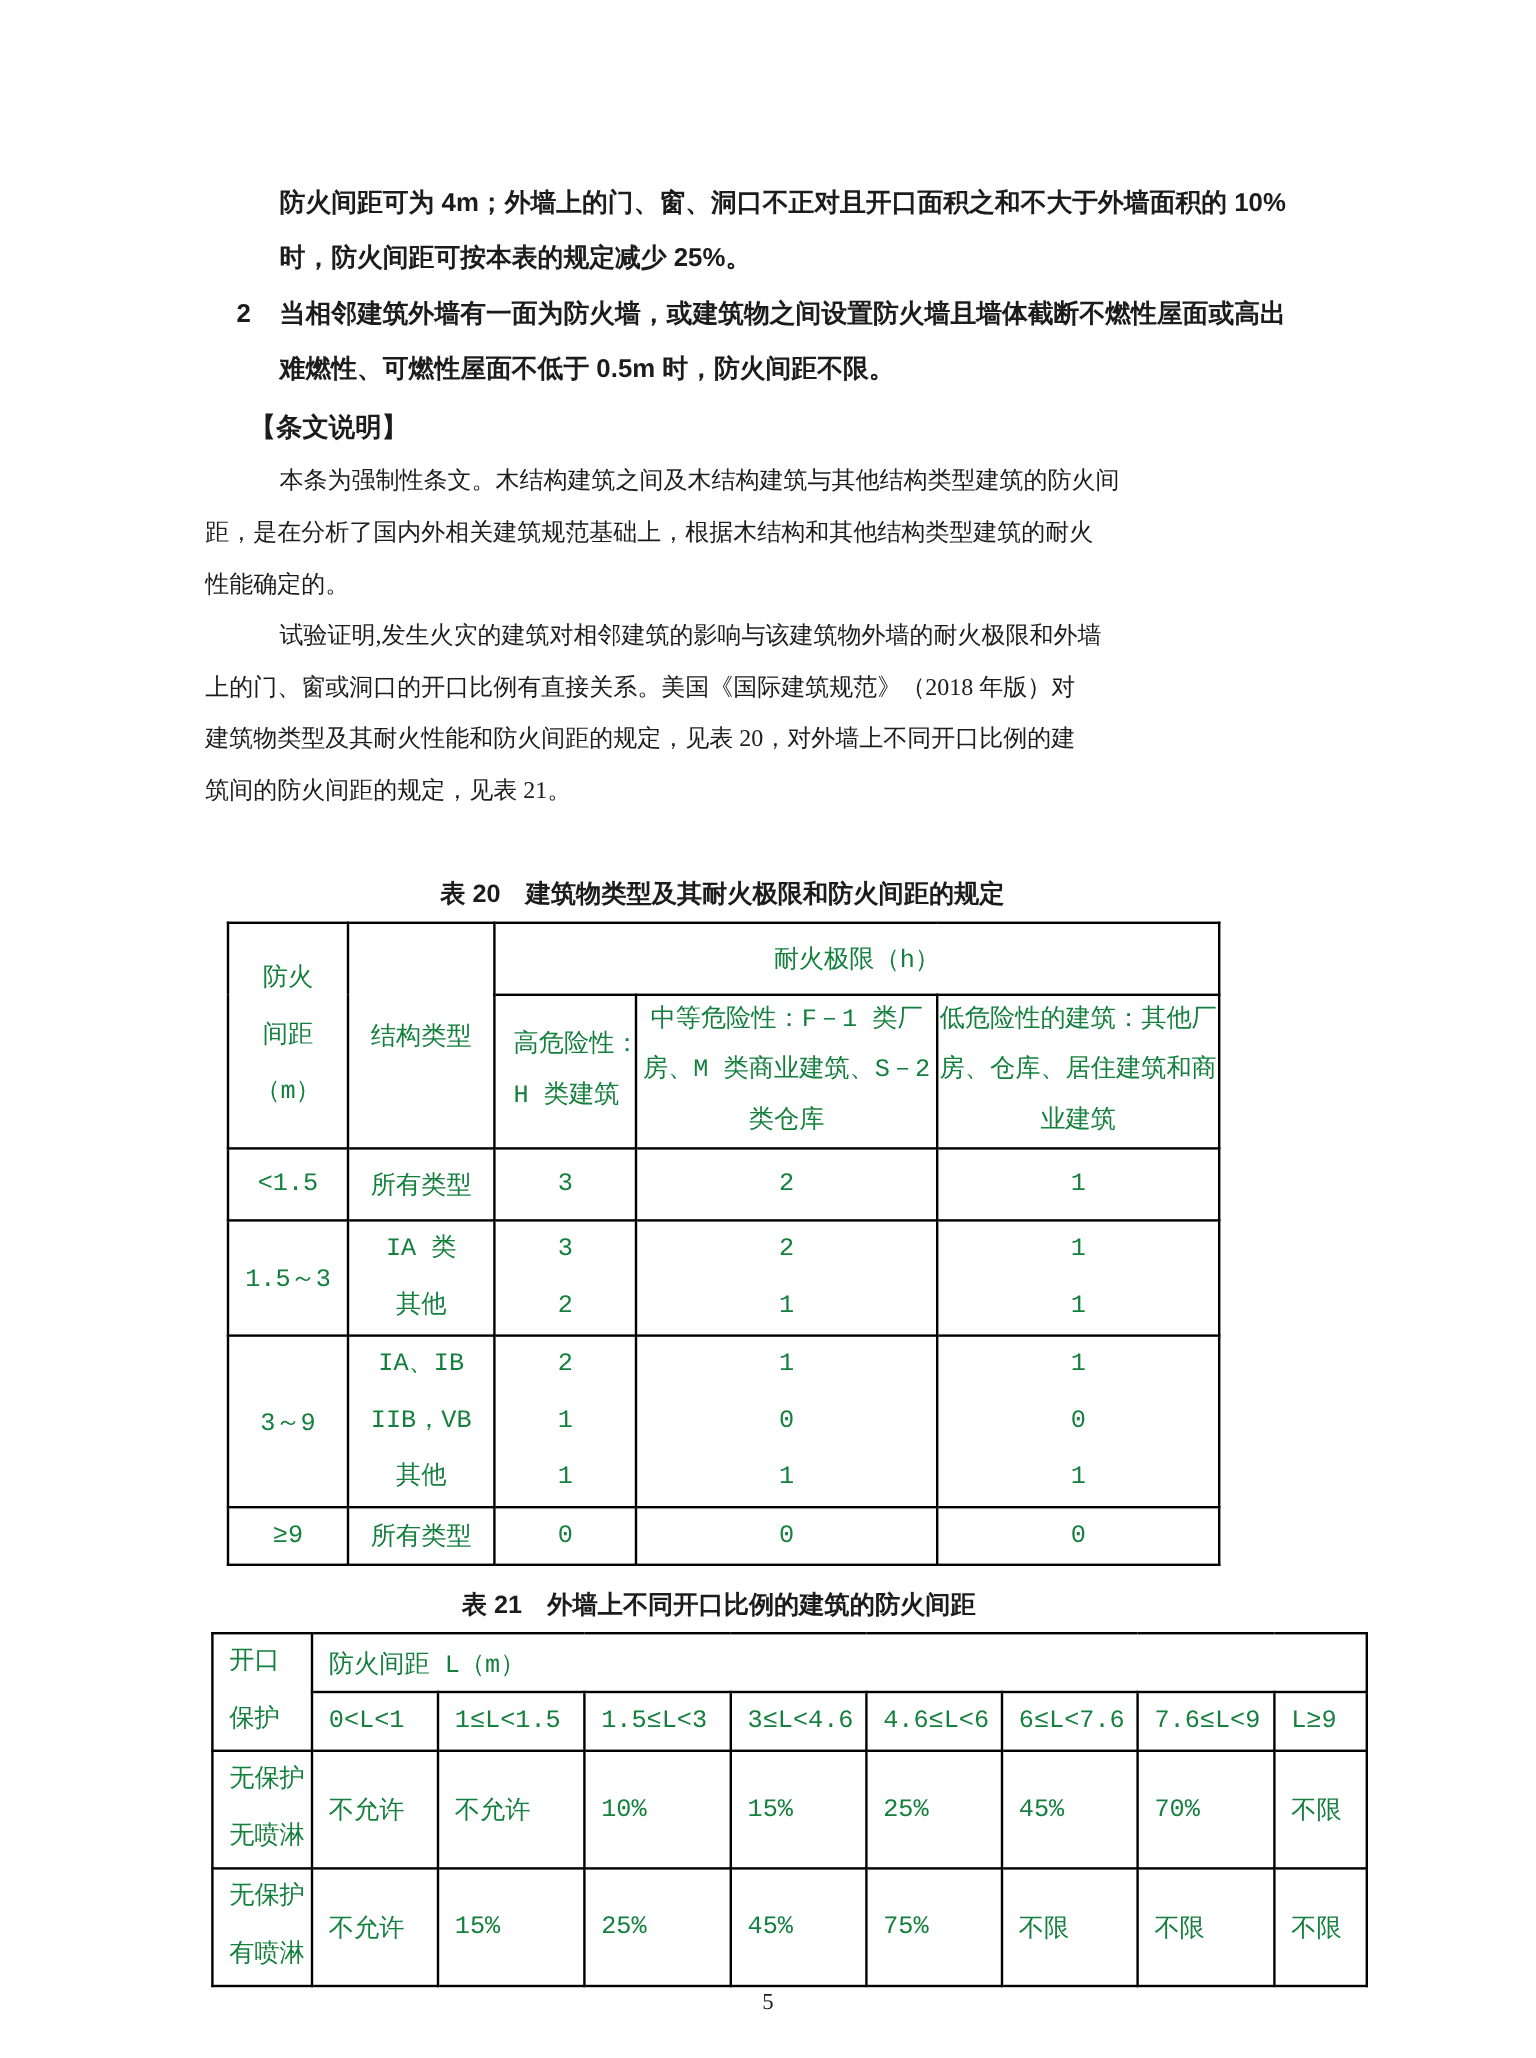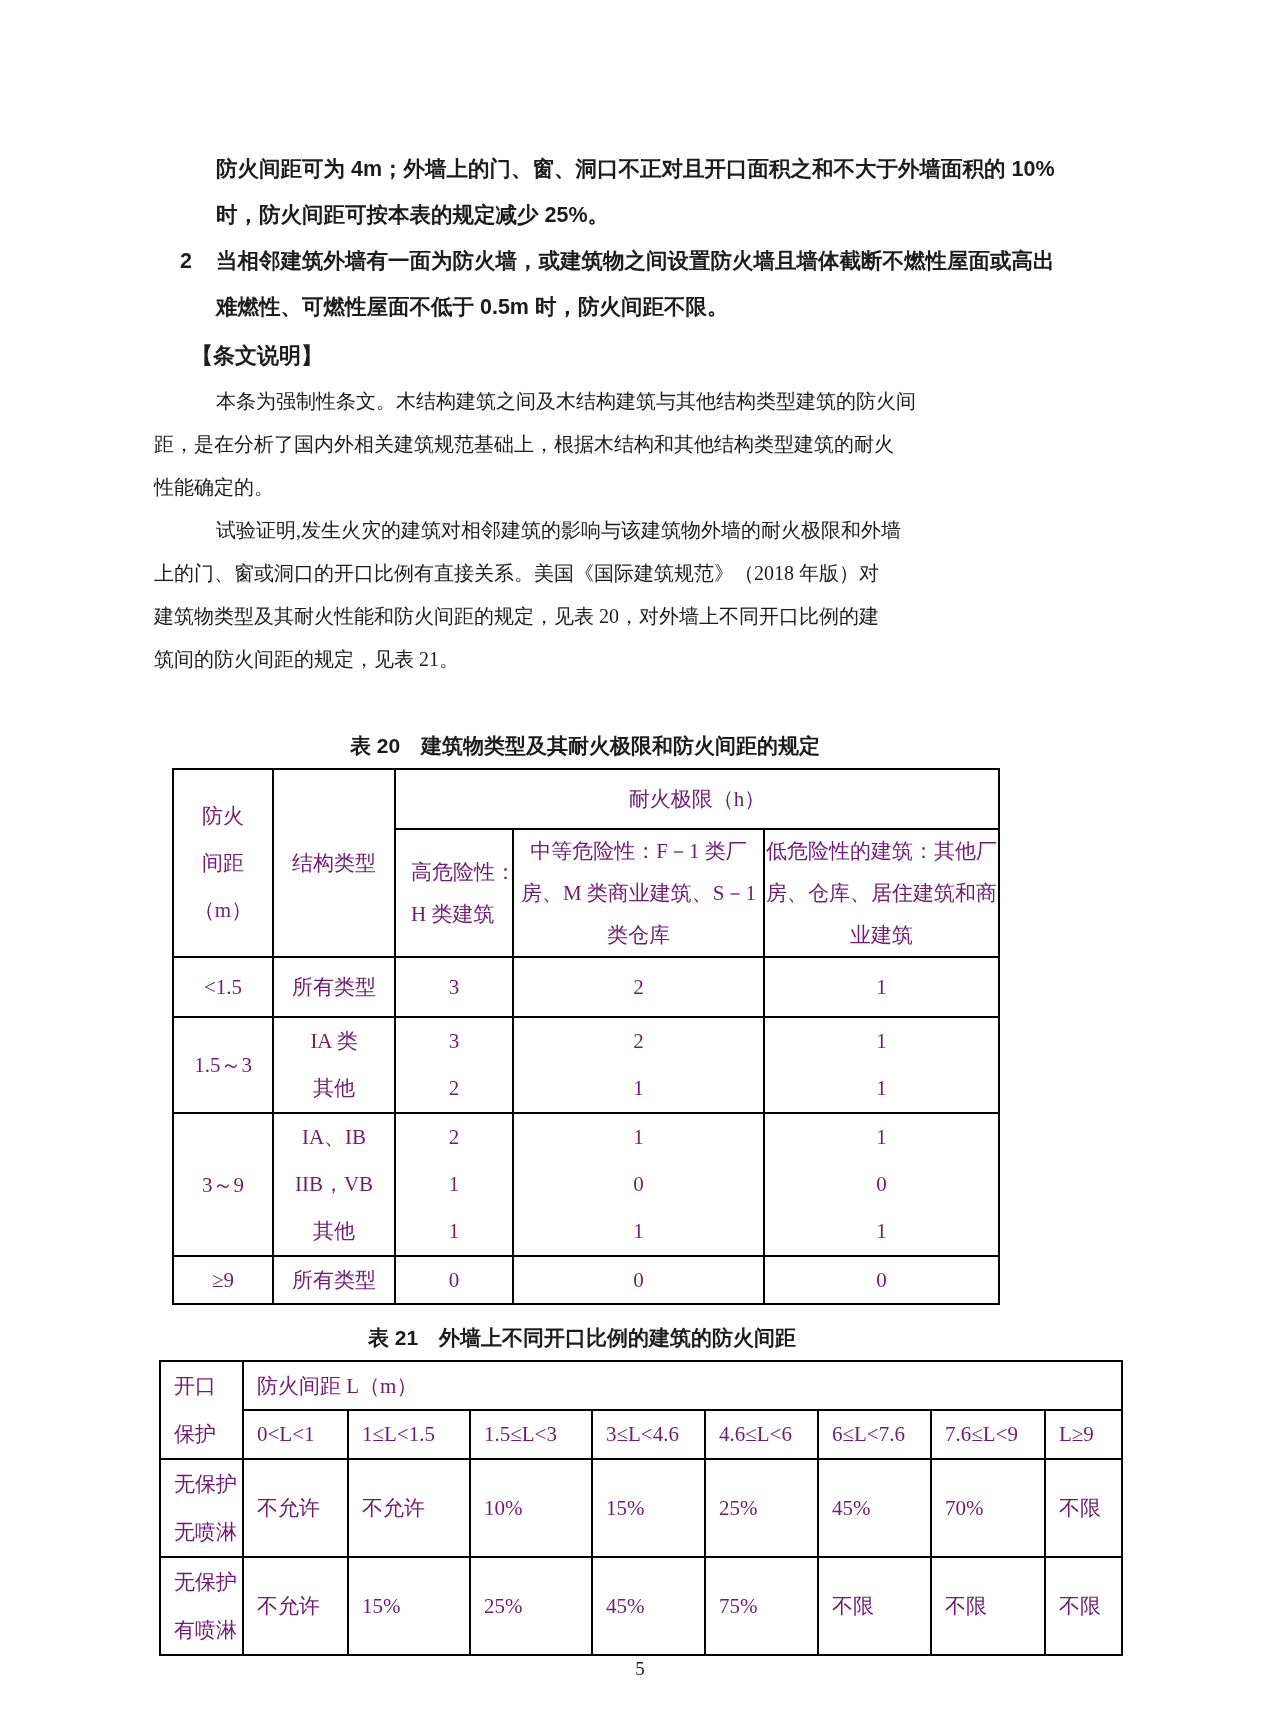--- a/index.html
+++ b/index.html
@@ -1,28 +1,28 @@
 <!DOCTYPE html>
 <html><head>
 <meta charset="utf-8">
 <style>
   html,body{margin:0;padding:0;background:#fff;}
   #page{position:relative;width:1280px;height:1715px;background:#ffffff;color:#1c1c1c;
         font-family:"Liberation Serif","DejaVu Serif",serif;overflow:hidden;}
-  .content{position:absolute;left:154px;top:146px;width:944px;}
+  .content{position:absolute;left:171px;top:146px;width:944px;}
   .hei{font-family:"Liberation Sans","DejaVu Sans",sans-serif;font-weight:bold;}
   .cond-line{font-size:21.5px;line-height:46px;white-space:nowrap;}
   .ind{padding-left:62px;}
   .c2num{display:inline-block;margin-left:26px;width:36px;}
   .sec{font-size:22px;line-height:48px;margin-top:2px;margin-left:37px;}
   .para-line{font-size:20px;line-height:43px;white-space:nowrap;}
   .t20wrap{width:826px;margin-left:18px;margin-top:50px;}
   .t21wrap{width:846px;margin-left:5px;margin-top:18px;}
   .tcap{font-size:21px;text-align:center;line-height:30px;margin-bottom:7px;}
-  table{border-collapse:collapse;table-layout:fixed;color:#701a75;}
+  table{border-collapse:collapse;table-layout:fixed;color:#15803d;font-family:Liberation Mono, monospace;}
   .t20{width:826px;font-size:21px;}
   .t20 td{border:2px solid #000;text-align:center;vertical-align:middle;padding:0;overflow:hidden;}
   .t20 .ln{line-height:47px;white-space:nowrap;}
   .t20 .hln{line-height:42px;white-space:nowrap;}
   .t20 .cleft{text-align:left;padding-left:15px;}
   .t21{width:962px;font-size:21px;}
   .t21 td{border:2px solid #000;vertical-align:middle;text-align:left;padding:0 0 0 13px;overflow:hidden;}
   .t21 .ln48{line-height:48px;white-space:nowrap;}
   .t21 .corner{vertical-align:top;}
   .pagenum{position:absolute;left:0;top:1658px;width:1280px;text-align:center;font-size:19px;}
@@ -71,21 +71,21 @@
             <td rowspan="2">结构类型</td>
             <td colspan="3">耐火极限（h）</td>
           </tr>
           <tr style="height:126px">
             <td class="cleft">
               <div class="hln">高危险性：</div>
               <div class="hln">H 类建筑</div>
             </td>
             <td>
               <div class="hln">中等危险性：F－1 类厂</div>
-              <div class="hln">房、M 类商业建筑、S－1</div>
+              <div class="hln">房、M 类商业建筑、S－2</div>
               <div class="hln">类仓库</div>
             </td>
             <td>
               <div class="hln">低危险性的建筑：其他厂</div>
               <div class="hln">房、仓库、居住建筑和商</div>
               <div class="hln">业建筑</div>
             </td>
           </tr>
 
           <tr style="height:60px">

